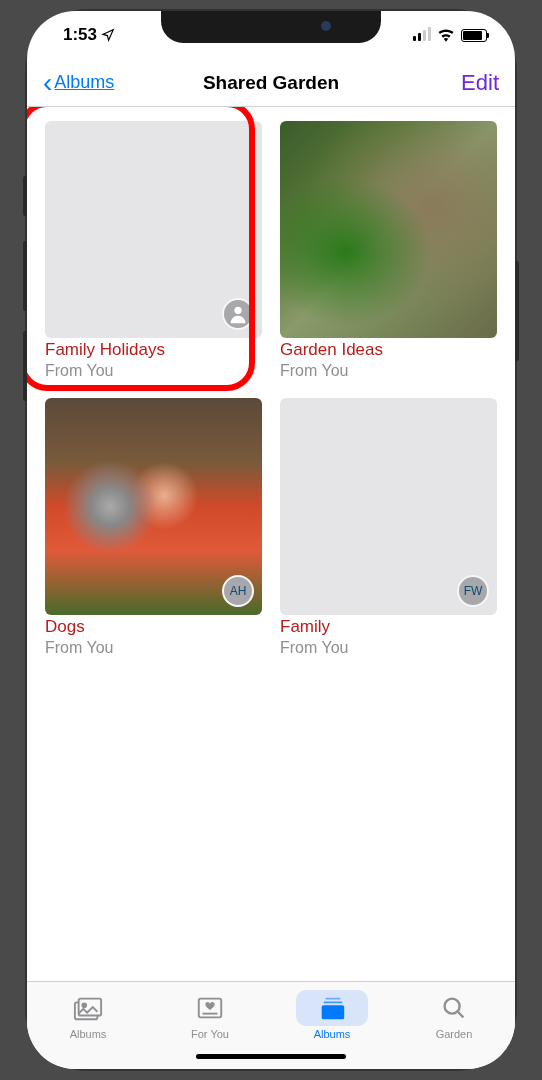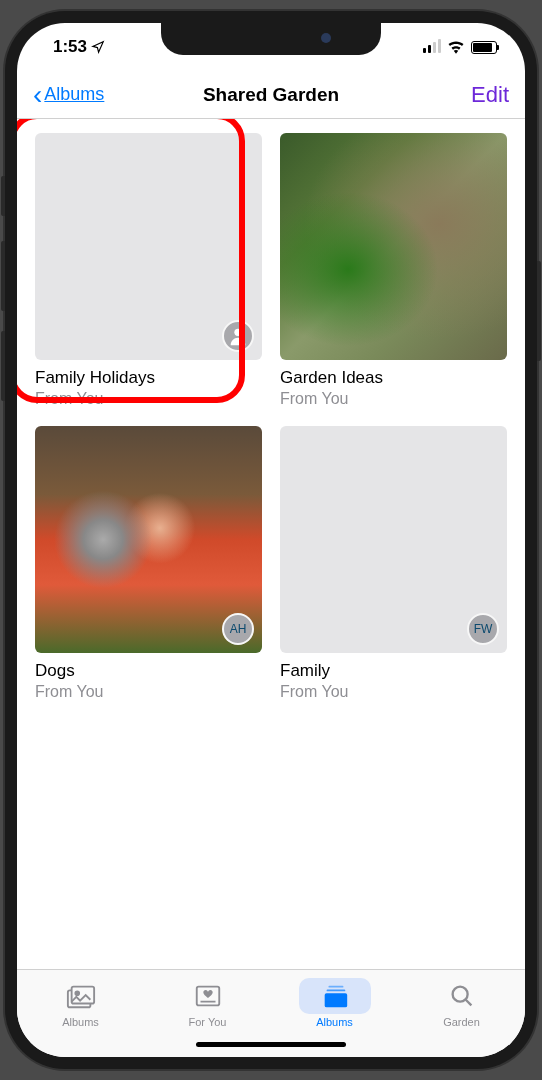--- a/index.html
+++ b/index.html
@@ -11,25 +11,24 @@
     body {
       background: #4a4a4a;
       display: flex;
       justify-content: center;
       align-items: center;
       width: 542px;
       height: 1080px;
       margin: 0 auto;
     }
     .phone-frame {
-      width: 532px;
+      width: 488px;
       height: 1058px;
       background: #1a1a1a;
       border-radius: 60px;
-      padding: 12px;
       position: relative;
       box-shadow: 0 0 0 2px #333;
     }
     .phone-buttons-left {
       position: absolute;
       left: -4px;
       top: 165px;
       width: 4px;
       height: 40px;
       background: #2a2a2a;
@@ -223,22 +222,22 @@
       display: flex;
       align-items: center;
       justify-content: center;
       color: #0c4a6e;
       font-size: 12px;
       font-weight: 500;
     }
     .album-badge svg { width: 22px; height: 22px; }
     .album-title {
       font-size: 17px;
-      color: #000000;
-      margin-top: 8px;
+      color: #b91c1c;
+      margin-top: 2px;
     }
     .album-subtitle {
       font-size: 16px;
       color: #8e8e93;
       margin-top: 2px;
     }
     .highlight-overlay {
       position: absolute;
       border: 6px solid #ff0000;
       border-radius: 28px;

